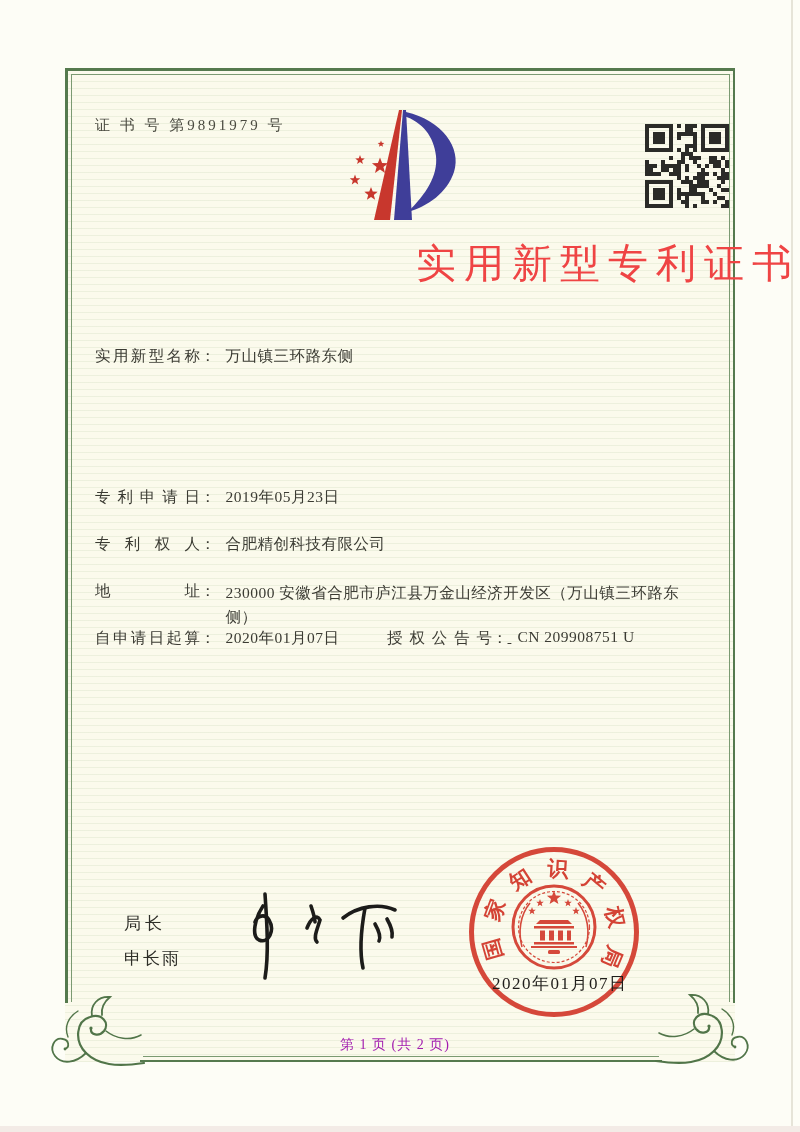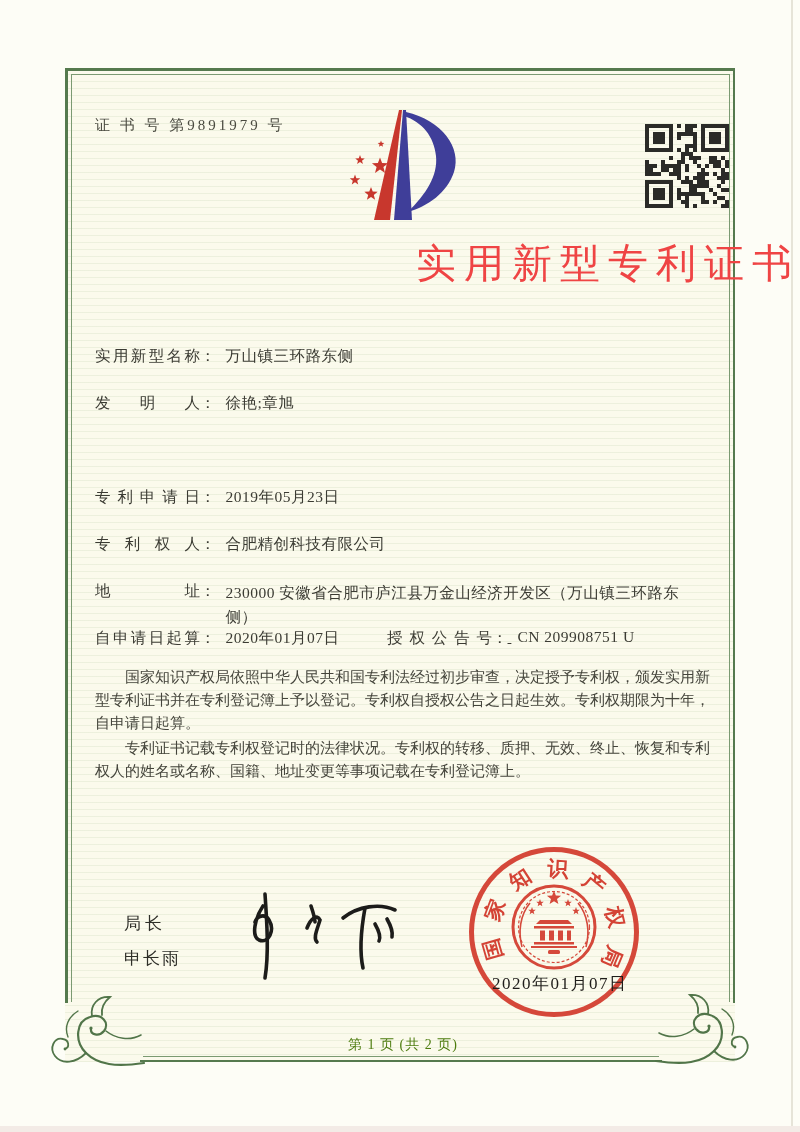--- a/index.html
+++ b/index.html
@@ -39,21 +39,21 @@
   .officer .t{letter-spacing:4px;}
   .officer .n{margin-top:12px;letter-spacing:2px;}
   .signature{position:absolute;left:225px;top:878px;width:185px;height:108px;}
   
   .seal{position:absolute;left:469px;top:847px;width:170px;height:170px;}
   .seal-ring{position:absolute;left:0;top:0;right:0;bottom:0;border:5px solid #d23a2c;border-radius:50%;opacity:.93;}
   .seal-ch{position:absolute;font-size:21px;font-weight:bold;color:#d23a2c;opacity:.95;}
   .emblem{position:absolute;left:35px;top:30px;width:100px;height:100px;opacity:.92;}
   .seal-date{position:absolute;left:492px;top:972px;font-size:17px;letter-spacing:1.5px;color:#1f1d1a;z-index:5;}
   
-  .pageno{position:absolute;left:8px;top:1036px;width:790px;text-align:center;font-size:14px;color:#4d7c0f;letter-spacing:1px;}
+  .pageno{position:absolute;left:0;top:1036px;width:790px;text-align:center;font-size:14px;color:#a21caf;letter-spacing:1px;}
   .backnote{position:absolute;left:0;top:1144px;width:790px;font-size:21px;color:#45453c;letter-spacing:2px;}
 </style>
 </head>
 <body>
 
 <div class="page">
   <div class="inner"></div>
 
   <div class="fl" style="left:65px;top:68px;width:670px;height:2.5px;"></div>
   <div class="fl thin" style="left:70.5px;top:73.5px;width:659px;height:1px;"></div>
@@ -327,24 +327,20 @@
       <rect x="19" y="20" width="1" height="1" fill="#2b2b28"></rect>
       <rect x="20" y="20" width="1" height="1" fill="#2b2b28"></rect>
     </svg>
 
   <div class="title">实用新型专利证书</div>
 
   <div class="frow" style="top:346px;">
     <span class="flabel">实用新型名称</span><span class="fcolon">：</span>
     <span class="fvalue">万山镇三环路东侧</span>
   </div>
-  <div class="frow" style="top:393px;">
-    <span class="flabel">发明人</span><span class="fcolon">：</span>
-    <span class="fvalue">徐艳;章旭</span>
-  </div>
   <div class="frow" style="top:487px;">
     <span class="flabel">专利申请日</span><span class="fcolon">：</span>
     <span class="fvalue">2019年05月23日</span>
   </div>
   <div class="frow" style="top:534px;">
     <span class="flabel">专利权人</span><span class="fcolon">：</span>
     <span class="fvalue">合肥精创科技有限公司</span>
   </div>
   <div class="frow" style="top:581px;">
     <span class="flabel">地址</span><span class="fcolon">：</span>
@@ -352,24 +348,20 @@
   </div>
   <div class="frow" style="top:628px;">
     <span class="flabel">自申请日起算</span><span class="fcolon">：</span>
     <span class="fvalue">2020年01月07日</span>
     <span class="grant2">
       <span class="flabel">授权公告号</span><span class="fcolon">：</span>
       <span class="fvalue">CN 209908751 U</span>
     </span>
   </div>
 
-  <div class="paras">
-    <p>国家知识产权局依照中华人民共和国专利法经过初步审查，决定授予专利权，颁发实用新型专利证书并在专利登记簿上予以登记。专利权自授权公告之日起生效。专利权期限为十年，自申请日起算。</p>
-    <p>专利证书记载专利权登记时的法律状况。专利权的转移、质押、无效、终止、恢复和专利权人的姓名或名称、国籍、地址变更等事项记载在专利登记簿上。</p>
-  </div>
 
   <div class="officer">
     <div class="t">局长</div>
     <div class="n">申长雨</div>
   </div>
   <svg class="signature" viewBox="0 0 185 108">
     <g fill="none" stroke="#1c1c1a" stroke-width="3.6" stroke-linecap="round">
       <path d="M38,28 C30,40 26,58 34,62 C44,66 50,52 44,42 C40,35 32,38 30,44"></path>
       <path d="M40,16 C42,45 44,76 40,100"></path>
       <path d="M82,50 C86,40 92,36 95,42 C92,52 88,60 92,64"></path>

